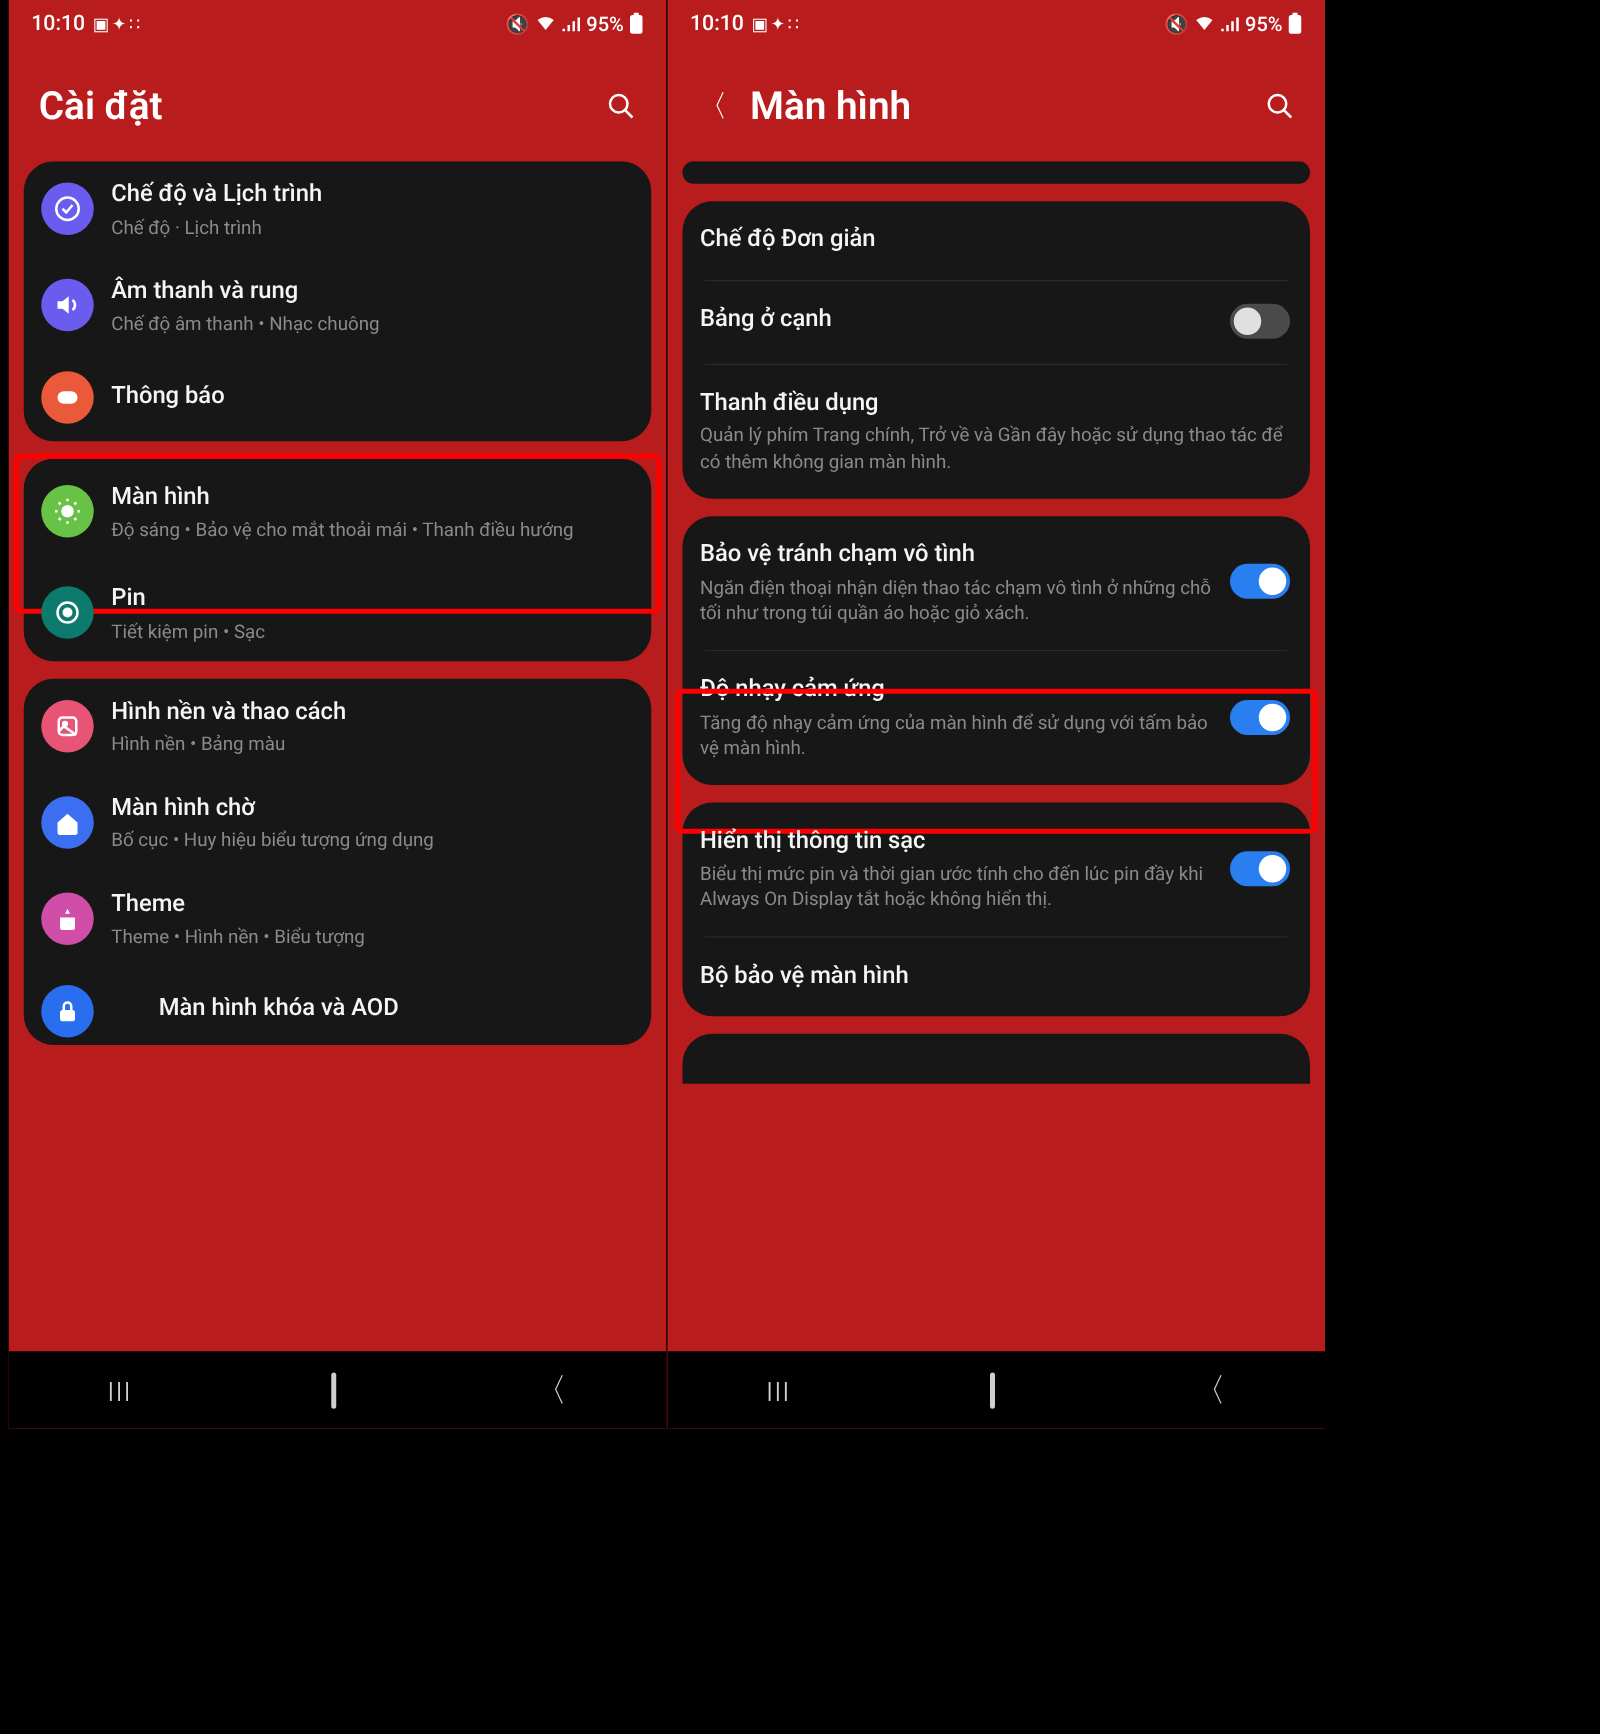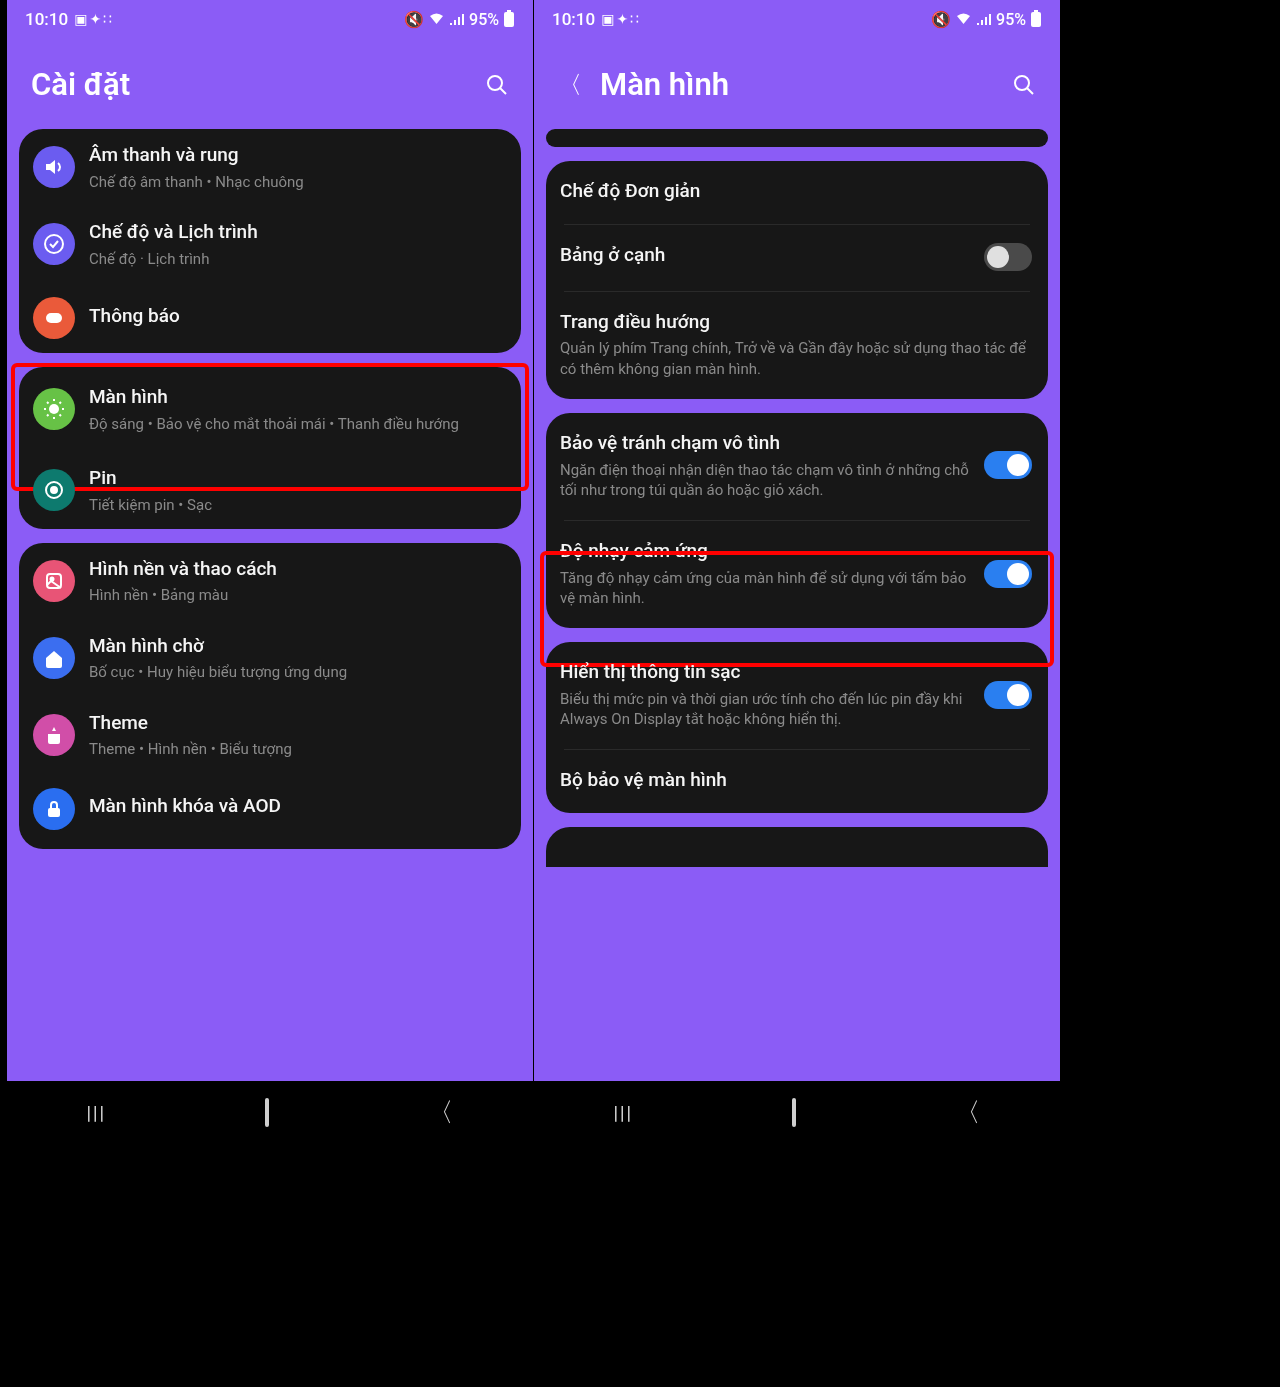--- a/index.html
+++ b/index.html
@@ -7,21 +7,21 @@
     background: #000;
     font-family: -apple-system, BlinkMacSystemFont, "Segoe UI", Roboto, sans-serif;
     width: 1280px;
     height: 1387px;
     display: flex;
     overflow: hidden;
   }
   .phone {
     width: 526px;
     height: 1143px;
-    background: #8b5cf6;
+    background: #b91c1c;
     position: relative;
     overflow: hidden;
   }
   .phone.left { margin-left: 7px; }
   .phone.right { margin-left: 1px; }
   .statusbar {
     height: 38px;
     display: flex;
     justify-content: space-between;
     align-items: center;
@@ -197,41 +197,41 @@
       <svg width="24" height="24" viewBox="0 0 24 24" fill="none" stroke="#fff" stroke-width="2">
           <circle cx="10" cy="10" r="7"></circle>
           <line x1="15" y1="15" x2="21" y2="21"></line>
         </svg>
     </span>
   </div>
 
   <div class="scroll-area">
     <div class="card">
       <div class="row with-icon">
-        <div class="icon-circle ic-purple-sound">
-          <svg width="22" height="22" viewBox="0 0 22 22" fill="#fff">
-              <path d="M3 8v6h4l5 4V4L7 8H3z"></path>
-              <path d="M15 7a5 5 0 010 8" fill="none" stroke="#fff" stroke-width="2"></path>
-            </svg>
-        </div>
-        <div class="text-col">
-          <div class="title">Âm thanh và rung</div>
-          <div class="subtitle">Chế độ âm thanh  •  Nhạc chuông</div>
-        </div>
-      </div>
-      <div class="row with-icon">
         <div class="icon-circle ic-purple-check">
           <svg width="22" height="22" viewBox="0 0 22 22" fill="none" stroke="#fff" stroke-width="2">
               <circle cx="11" cy="11" r="9"></circle>
               <path d="M7 11l3 3 5-6"></path>
             </svg>
         </div>
         <div class="text-col">
           <div class="title">Chế độ và Lịch trình</div>
           <div class="subtitle">Chế độ  ·  Lịch trình</div>
+        </div>
+      </div>
+      <div class="row with-icon">
+        <div class="icon-circle ic-purple-sound">
+          <svg width="22" height="22" viewBox="0 0 22 22" fill="#fff">
+              <path d="M3 8v6h4l5 4V4L7 8H3z"></path>
+              <path d="M15 7a5 5 0 010 8" fill="none" stroke="#fff" stroke-width="2"></path>
+            </svg>
+        </div>
+        <div class="text-col">
+          <div class="title">Âm thanh và rung</div>
+          <div class="subtitle">Chế độ âm thanh  •  Nhạc chuông</div>
         </div>
       </div>
       <div class="row with-icon">
         <div class="icon-circle ic-orange">
           <svg width="22" height="22" viewBox="0 0 22 22" fill="#fff">
               <rect x="3" y="6" width="16" height="10" rx="5"></rect>
             </svg>
         </div>
         <div class="text-col">
           <div class="title">Thông báo</div>
@@ -305,21 +305,21 @@
         <div class="icon-circle ic-magenta">
           <svg width="22" height="22" viewBox="0 0 22 22" fill="#fff">
               <path d="M11 3l2 4h-4zM5 10h12v8a2 2 0 01-2 2H7a2 2 0 01-2-2z"></path>
             </svg>
         </div>
         <div class="text-col">
           <div class="title">Theme</div>
           <div class="subtitle">Theme  •  Hình nền  •  Biểu tượng</div>
         </div>
       </div>
-      <div class="row with-icon" style="padding-bottom:19px;">
+      <div class="row with-icon" style="padding-bottom:6px;gap:38px;">
         <div class="icon-circle ic-blue2">
           <svg width="22" height="22" viewBox="0 0 22 22" fill="#fff">
               <rect x="5" y="10" width="12" height="9" rx="2"></rect>
               <path d="M8 10V7a3 3 0 016 0v3" fill="none" stroke="#fff" stroke-width="2"></path>
             </svg>
         </div>
         <div class="text-col">
           <div class="title">Màn hình khóa và AOD</div>
         </div>
       </div>
@@ -390,21 +390,21 @@
         <div class="text-col">
             <div class="title">Bảng ở cạnh</div>
           </div>
         <div class="toggle">
             <div class="knob"></div>
           </div>
       </div>
       <div class="divider"></div>
       <div class="row">
         <div class="text-col">
-          <div class="title">Trang điều hướng</div>
+          <div class="title">Thanh điều dụng</div>
           <div class="subtitle">Quản lý phím Trang chính, Trở về và Gần đây hoặc sử dụng thao tác để có thêm không gian màn hình.</div>
         </div>
       </div>
     </div>
 
     <div class="card" style="position:relative;border-radius:24px;">
       <div class="row">
         <div class="text-col">
           <div class="title">Bảo vệ tránh chạm vô tình</div>
           <div class="subtitle">Ngăn điện thoại nhận diện thao tác chạm vô tình ở những chỗ tối như trong túi quần áo hoặc giỏ xách.</div>

